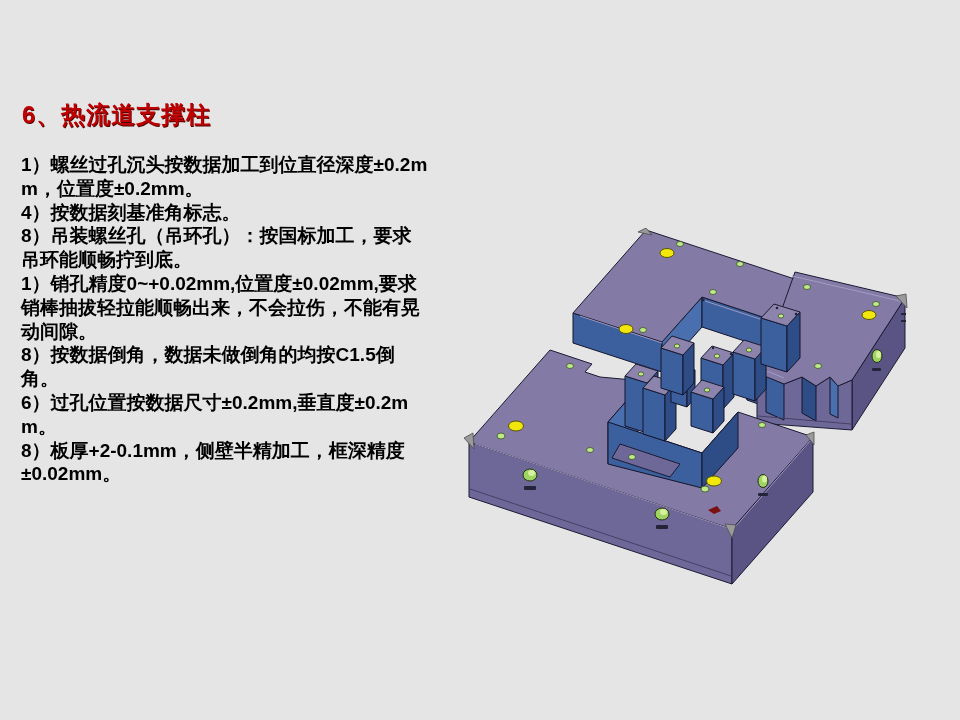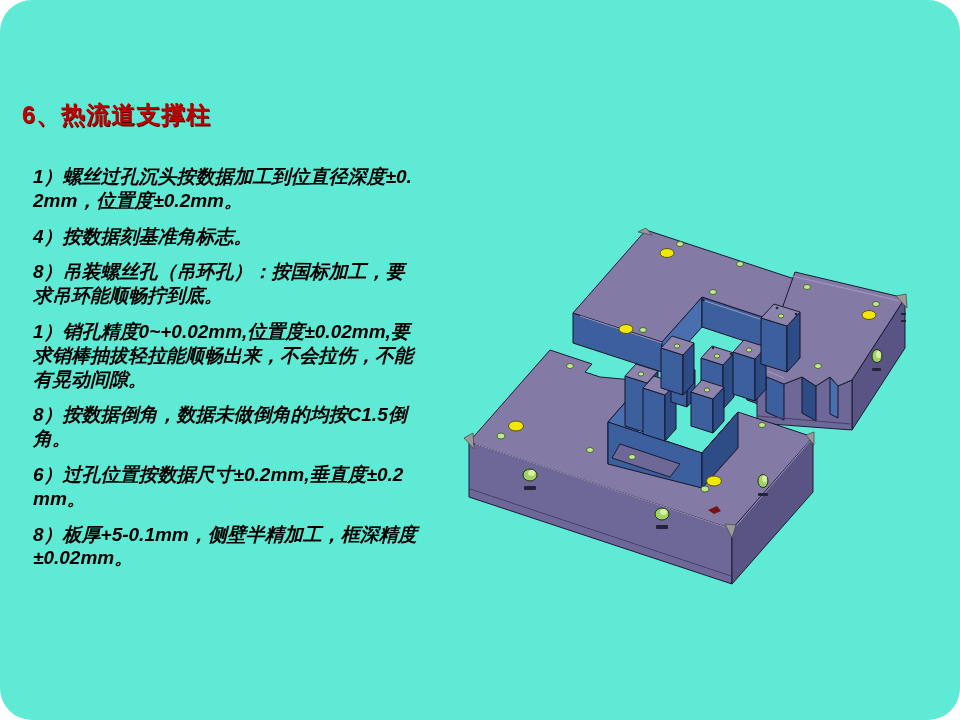--- a/index.html
+++ b/index.html
@@ -1,32 +1,32 @@
 <!DOCTYPE html>
 <html><head>
 <meta charset="utf-8">
 <style>
   html,body{margin:0;padding:0;}
   body{
     width:960px;height:720px;background:#ffffff;position:relative;overflow:hidden;
     font-family:"Liberation Sans","DejaVu Sans",sans-serif;
   }
-  .slide{position:absolute;left:0;top:0;width:960px;height:720px;background:#5eead4;border-radius:32px;}
+  .slide{position:absolute;left:0;top:0;width:960px;height:720px;background:#e5e5e5;}
   .title{
     position:absolute;left:22px;top:100px;width:430px;
     font-size:24px;font-weight:700;color:#c00000;
     letter-spacing:1px;line-height:30px;
     text-shadow:0.6px 0.6px 0 #4d0000;
   }
   .notes{
     position:absolute;left:21px;top:153px;width:408px;
     font-size:19px;font-weight:700;color:#000000;line-height:23.8px;
     word-break:break-all;
   }
-  .notes p{margin:12px;padding:0;font-style:italic;}
+  .notes p{margin:0;padding:0;}
   .figure{position:absolute;left:440px;top:228px;width:500px;height:360px;}
   svg{display:block;}
   
   .f-top{fill:#837ba5;stroke:#1b1b33;stroke-width:1;stroke-linejoin:round;}
   .f-top-light{fill:#8c84ad;stroke:#1b1b33;stroke-width:1;stroke-linejoin:round;}
   .w-purple{fill:#6e6899;stroke:#1b1b33;stroke-width:1;stroke-linejoin:round;}
   .w-purple-dark{fill:#5a5484;stroke:#1b1b33;stroke-width:1;stroke-linejoin:round;}
   .w-blue{fill:#3c5f9e;stroke:#14142a;stroke-width:1;stroke-linejoin:round;}
   .w-blue-light{fill:#4a6fae;stroke:#14142a;stroke-width:1;stroke-linejoin:round;}
   .w-blue-dark{fill:#2e4c86;stroke:#14142a;stroke-width:1;stroke-linejoin:round;}
@@ -48,21 +48,21 @@
 
   <div class="title">6、热流道支撑柱</div>
 
   <div class="notes">
     <p>1）螺丝过孔沉头按数据加工到位直径深度±0.2mm，位置度±0.2mm。</p>
     <p>4）按数据刻基准角标志。</p>
     <p>8）吊装螺丝孔（吊环孔）：按国标加工，要求吊环能顺畅拧到底。</p>
     <p>1）销孔精度0~+0.02mm,位置度±0.02mm,要求销棒抽拔轻拉能顺畅出来，不会拉伤，不能有晃动间隙。</p>
     <p>8）按数据倒角，数据未做倒角的均按C1.5倒角。</p>
     <p>6）过孔位置按数据尺寸±0.2mm,垂直度±0.2mm。</p>
-    <p>8）板厚+5-0.1mm，侧壁半精加工，框深精度±0.02mm。</p>
+    <p>8）板厚+2-0.1mm，侧壁半精加工，框深精度±0.02mm。</p>
   </div>
 
   <div class="figure">
     <svg viewBox="0 0 500 360" width="500" height="360">
 
       <g>
 
         <path class="w-blue" d="M133,85 L222,114 L222,144 L133,115 Z"></path>
         <path class="w-blue-light" d="M222,114 L262,69 L262,99 L222,144 Z"></path>
         <path class="w-blue" d="M262,69 L347,97 L347,127 L262,99 Z"></path>

